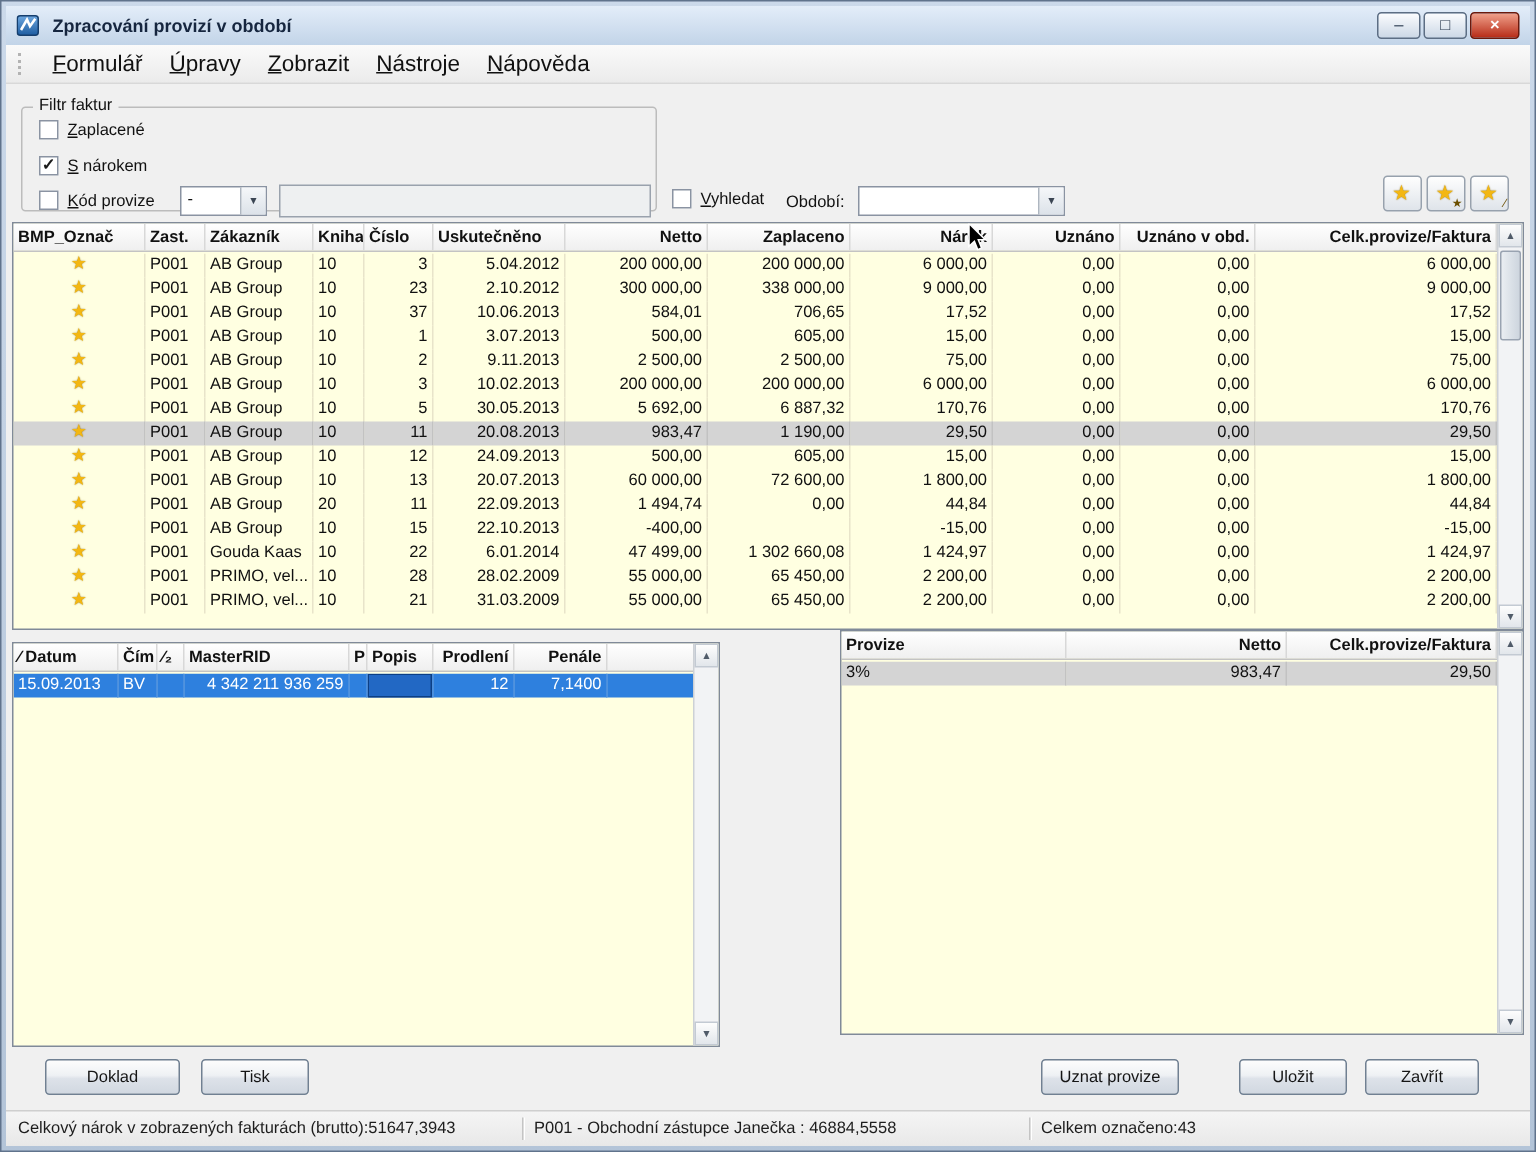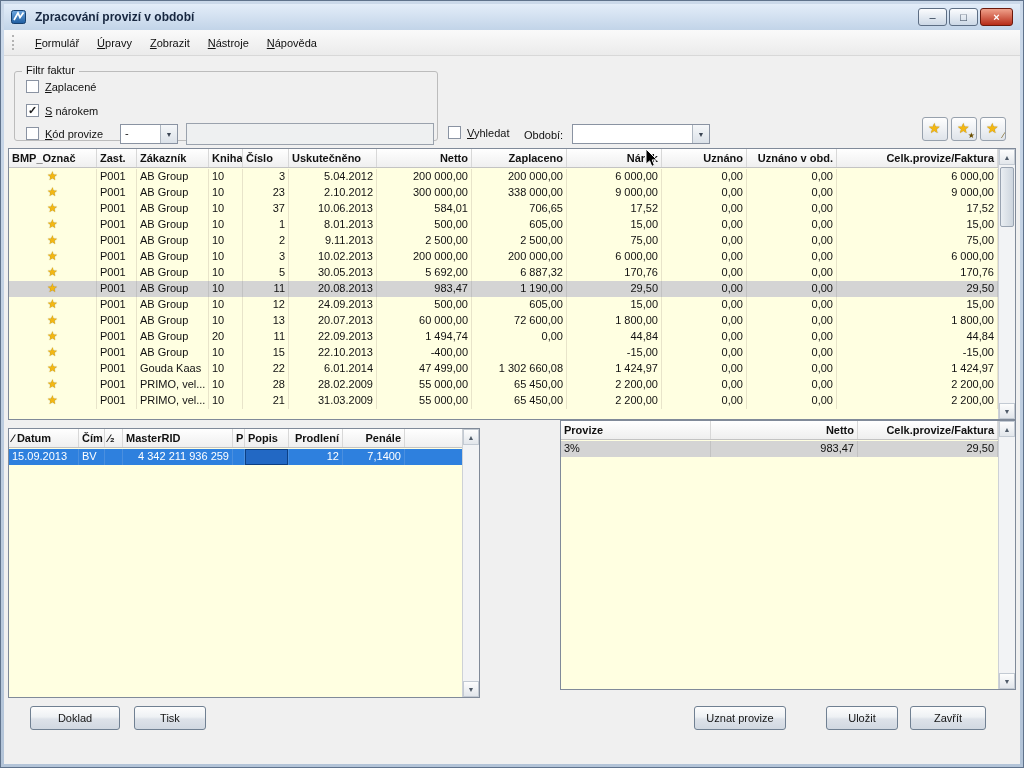--- a/index.html
+++ b/index.html
@@ -11,21 +11,21 @@
   .appicon{width:17px;height:16px;margin-left:7px;flex:0 0 auto;}
   .title{font-weight:bold;font-size:12px;color:#16263f;margin-left:7px;white-space:nowrap;}
   .winbtns{position:absolute;right:7px;top:4px;display:flex;gap:2px;}
   .winbtn{width:29px;height:18px;border:1px solid #5d6e84;border-radius:3px;background:linear-gradient(#fbfcfe,#ccd8e6);display:flex;align-items:center;justify-content:center;font-size:11px;line-height:1;color:#24344a;}
   .winbtn.close{width:33px;background:linear-gradient(#f0a18b,#b72c18);color:#fff;border-color:#6b190c;font-weight:bold;}
   
   .client{position:absolute;left:4px;top:30px;width:1016px;height:734px;background:#f0f0f0;}
   
   .menubar{position:absolute;left:4px;top:30px;width:1016px;height:26px;background:linear-gradient(#fafafa,#ebebeb);border-bottom:1px solid #d8d8d8;display:flex;align-items:center;padding-left:8px;}
   .grip{width:3px;height:15px;border-left:2px dotted #b3b3b3;margin-right:11px;}
-  .menuitem{padding:4px 9px;font-size:11px;color:#101010;white-space:nowrap;}
+  .menuitem{padding:4px 9px;font-size:15px;color:#101010;white-space:nowrap;}
   u{text-decoration:underline;}
   
   .groupbox{position:absolute;left:14px;top:71px;width:424px;height:70px;border:1px solid #bcbcbc;border-radius:3px;}
   .grouplabel{position:absolute;left:22px;top:64px;background:#f0f0f0;padding:0 4px;font-size:11px;}
   .checkrow{position:absolute;display:flex;align-items:center;gap:6px;white-space:nowrap;}
   .cb{width:13px;height:13px;background:#fff;border:1px solid #8a93a2;font-size:11px;line-height:11px;text-align:center;font-weight:bold;color:#1a1a1a;flex:0 0 auto;}
   .cblabel{font-size:11px;}
   .combo{position:absolute;height:20px;background:#fff;border:1px solid #8a93a2;display:flex;}
   .combo-val{flex:1;padding:2px 4px;font-size:11px;overflow:hidden;white-space:nowrap;}
   .combo-btn{width:17px;background:linear-gradient(#f5f7f9,#dce2e9);border-left:1px solid #aeb6c0;display:flex;align-items:center;justify-content:center;font-size:7px;color:#3b4553;flex:0 0 auto;}
@@ -204,21 +204,21 @@
           <div class="gcell ar" style="width: 85px;">0,00</div>
           <div class="gcell ar" style="width: 90px;">0,00</div>
           <div class="gcell ar" style="width: 161px;">17,52</div>
         </div>
         <div class="grow">
           <div class="gcell ac" style="width: 88px;"><span class="star">★</span></div>
           <div class="gcell al" style="width: 40px;">P001</div>
           <div class="gcell al" style="width: 72px;">AB Group</div>
           <div class="gcell al" style="width: 34px;">10</div>
           <div class="gcell ar" style="width: 46px;">1</div>
-          <div class="gcell ar" style="width: 88px;">8.01.2013</div>
+          <div class="gcell ar" style="width: 88px;">3.07.2013</div>
           <div class="gcell ar" style="width: 95px;">500,00</div>
           <div class="gcell ar" style="width: 95px;">605,00</div>
           <div class="gcell ar" style="width: 95px;">15,00</div>
           <div class="gcell ar" style="width: 85px;">0,00</div>
           <div class="gcell ar" style="width: 90px;">0,00</div>
           <div class="gcell ar" style="width: 161px;">15,00</div>
         </div>
         <div class="grow">
           <div class="gcell ac" style="width: 88px;"><span class="star">★</span></div>
           <div class="gcell al" style="width: 40px;">P001</div>
@@ -434,14 +434,21 @@
       <div class="sbtn down">▼</div>
     </div>
   </div>
 
   <div class="btn" style="left:30px;top:706px;width:90px;">Doklad</div>
   <div class="btn" style="left:134px;top:706px;width:72px;">Tisk</div>
   <div class="btn" style="left:694px;top:706px;width:92px;">Uznat provize</div>
   <div class="btn" style="left:826px;top:706px;width:72px;">Uložit</div>
   <div class="btn" style="left:910px;top:706px;width:76px;">Zavřít</div>
 
+  <div class="statusbar">
+    <span class="sbtext" style="left:8px;">Celkový nárok v zobrazených fakturách (brutto):51647,3943</span>
+    <span class="sbdiv" style="left:344px;"></span>
+    <span class="sbtext" style="left:352px;">P001 - Obchodní zástupce Janečka : 46884,5558</span>
+    <span class="sbdiv" style="left:682px;"></span>
+    <span class="sbtext" style="left:690px;">Celkem označeno:43</span>
+  </div>
 
 </div>
 
 </body></html>

